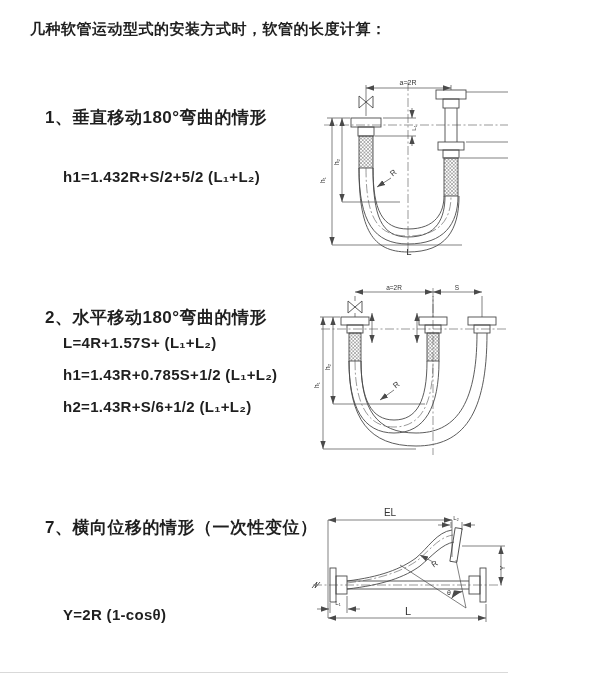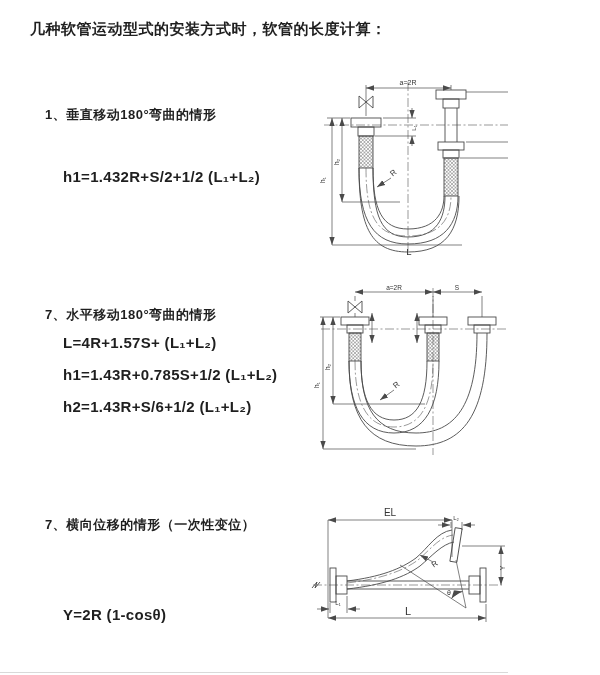--- a/index.html
+++ b/index.html
@@ -5,42 +5,42 @@
   html,body{margin:0;padding:0;background:#ffffff;}
   .page{
     position:relative;width:508px;height:675px;background:#ffffff;overflow:hidden;
     font-family:"Liberation Sans","DejaVu Sans",sans-serif;color:#1f1f1f;
   }
   .doc-title{
     position:absolute;left:30px;top:20px;font-size:15px;font-weight:bold;
     letter-spacing:0.5px;white-space:nowrap;
   }
   .section-heading{
-    position:absolute;left:45px;font-size:13px;font-weight:bold;
+    position:absolute;left:45px;font-size:17px;font-weight:bold;
     letter-spacing:0.5px;white-space:nowrap;
   }
   .formula{
     position:absolute;left:63px;font-size:15px;font-weight:600;
     letter-spacing:0.3px;white-space:nowrap;
   }
   svg.diagram{position:absolute;}
   .bottom-rule{position:absolute;left:0;bottom:2px;width:600px;height:1px;background:#d9d9d9;}
   text{font-family:"Liberation Sans","DejaVu Sans",sans-serif;fill:#333;}
 </style>
 </head>
 <body>
 
 <div class="page">
 
   <div class="doc-title">几种软管运动型式的安装方式时，软管的长度计算：</div>
 
   <div class="section-heading" style="top:106px">1、垂直移动180°弯曲的情形</div>
-  <div class="formula" style="top:168px">h1=1.432R+S/2+1/2 (L₁+L₂)</div>
-
-  <div class="section-heading" style="top:306px">7、水平移动180°弯曲的情形</div>
+  <div class="formula" style="top:168px">h1=1.432R+S/2+5/2 (L₁+L₂)</div>
+
+  <div class="section-heading" style="top:306px">2、水平移动180°弯曲的情形</div>
   <div class="formula" style="top:334px">L=4R+1.57S+ (L₁+L₂)</div>
   <div class="formula" style="top:366px">h1=1.43R+0.785S+1/2 (L₁+L₂)</div>
   <div class="formula" style="top:398px">h2=1.43R+S/6+1/2 (L₁+L₂)</div>
 
   <div class="section-heading" style="top:516px">7、横向位移的情形（一次性变位）</div>
   <div class="formula" style="top:606px">Y=2R (1-cosθ)</div>
 
   <svg class="diagram" style="left:312px;top:72px" width="287" height="185" viewBox="0 0 287 185">
     <defs>
       <marker id="ar1" viewBox="0 0 10 10" refX="9" refY="5" markerWidth="9" markerHeight="9" markerUnits="userSpaceOnUse" orient="auto-start-reverse">

